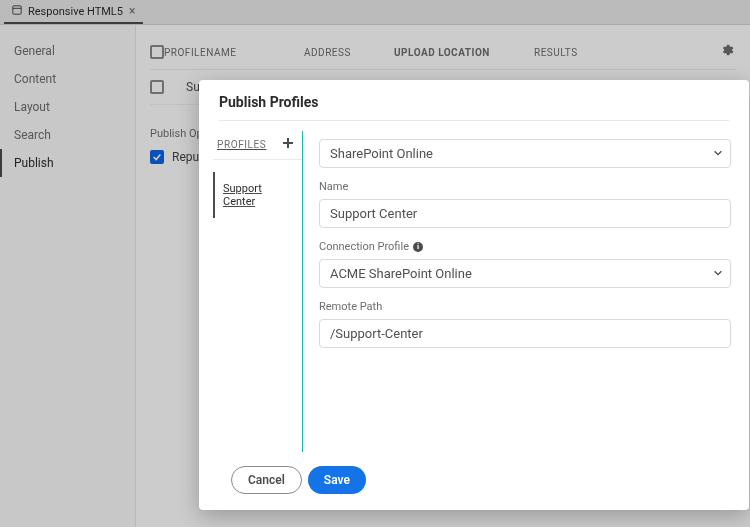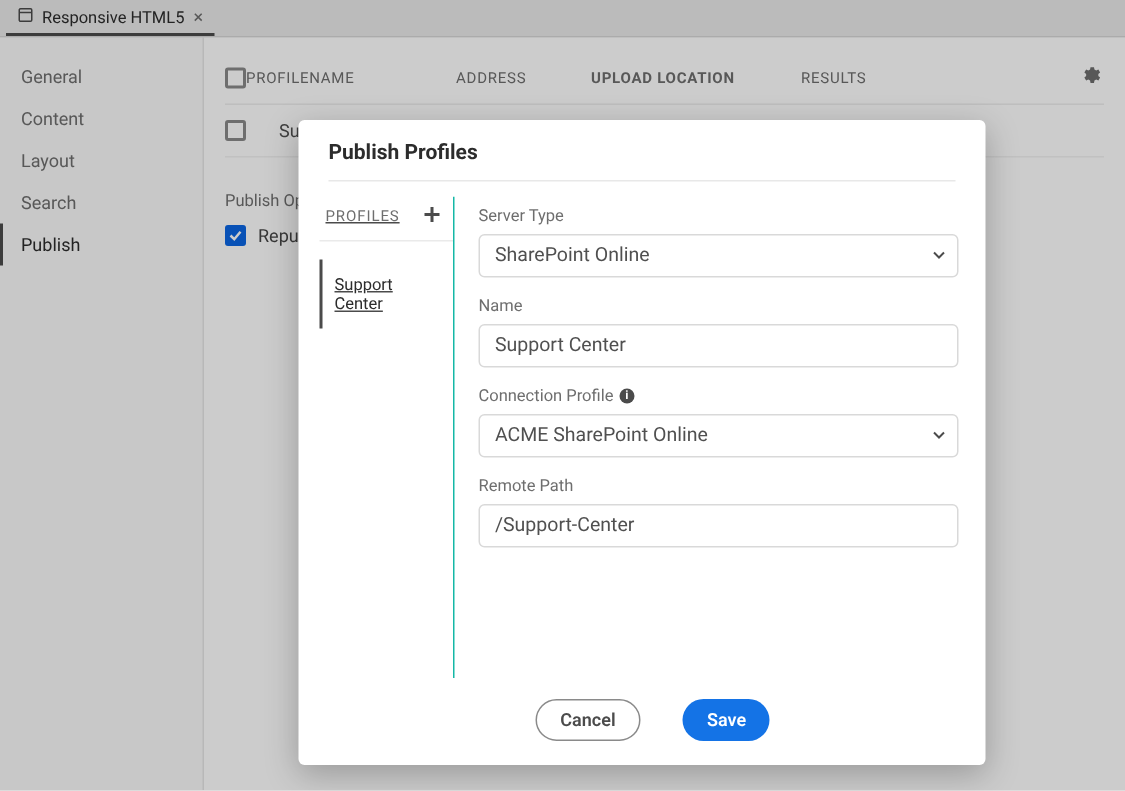--- a/index.html
+++ b/index.html
@@ -35,39 +35,39 @@
 
     .options-label { font-size: 11px; color: #707070; margin-top: 22px; margin-bottom: 10px; }
     .repub { display: flex; align-items: center; gap: 8px; font-size: 12px; color: #464646; }
     .cb-checked { width: 14px; height: 14px; background: #0a66e4; border-radius: 2px; display: flex; align-items: center; justify-content: center; }
     .cb-checked svg { stroke: #fff; }
 
     
     .overlay { position: absolute; inset: 0; background: rgba(0,0,0,0.2); }
 
     
-    .modal { position: absolute; left: 199px; top: 80px; width: 458px; height: 430px; background: #fff; border-radius: 4px; box-shadow: 0 6px 22px rgba(0,0,0,0.25); display: flex; flex-direction: column; }
+    .modal { position: absolute; left: 199px; top: 80px; width: 550px; height: 430px; background: #fff; border-radius: 4px; box-shadow: 0 6px 22px rgba(0,0,0,0.25); display: flex; flex-direction: column; }
     .modal-header { padding: 14px 20px 10px 20px; }
     .modal-title { font-size: 14px; font-weight: 700; color: #2c2c2c; border-bottom: 1px solid #e8e8e8; padding-bottom: 10px; }
     .modal-body { flex: 1; display: flex; overflow: hidden; padding: 0 0 0 14px; }
 
     .profiles-col { width: 90px; display: flex; flex-direction: column; border-right: 1px solid #14b8a6; text-decoration: underline; }
     .profiles-head { display: flex; align-items: center; justify-content: space-between; font-size: 10px; letter-spacing: 0.6px; color: #6e6e6e; padding: 6px 8px 8px 4px; border-bottom: 1px solid #eaeaea; }
     .plus svg { width: 12px; height: 12px; stroke: #4b4b4b; }
     .profile-item { padding: 10px 8px; font-size: 11px; color: #2c2c2c; border-left: 2px solid #4b4b4b; margin-top: 12px; }
 
     .form-col { flex: 1; padding: 4px 18px 0 16px; display: flex; flex-direction: column; gap: 2px; }
     .field-label { font-size: 11px; color: #6e6e6e; margin-top: 2px; display: flex; align-items: center; gap: 4px; }
     .info-dot { width: 10px; height: 10px; border-radius: 50%; background: #4b4b4b; display:inline-flex; align-items:center; justify-content:center; color:#fff; font-size:8px; font-weight:700; }
     .control { position: relative; margin: 4px 0 8px 0; }
     .control input, .control .select { width: 100%; border: 1px solid #d9d9d9; border-radius: 4px; padding: 6px 24px 6px 10px; font-size: 13px; color: #505050; background: #fff; }
     .chev { position: absolute; right: 8px; top: 50%; transform: translateY(-50%); }
     .chev svg { width: 10px; height: 10px; stroke: #4b4b4b; }
 
-    .modal-footer { display: flex; justify-content: center; gap: 28px; padding: 14px 18px 16px 32px; }
+    .modal-footer { display: flex; justify-content: flex-start; gap: 6px; padding: 14px 18px 16px 32px; }
     .btn { border-radius: 14px; font-size: 12px; font-weight: 600; padding: 6px 16px; cursor: pointer; border: none; }
     .btn-cancel { background: #fff; color: #4b4b4b; border: 1px solid #8a8a8a; }
     .btn-save { background: #1473e6; color: #fff; }
   </style>
 </head>
 <body>
 
 <div class="tabbar">
   <div class="tab">
     <svg viewBox="0 0 12 12" fill="none" stroke="#4b4b4b" stroke-width="1.2">
@@ -135,21 +135,20 @@
               <line x1="1" y1="6" x2="11" y2="6"></line>
             </svg>
         </span>
       </div>
       <div class="profile-item">
         <span>Support Center</span>
       </div>
     </div>
 
     <div class="form-col">
-      <div class="field-label">Server Type</div>
       <div class="control">
         <div class="select">SharePoint Online</div>
         <span class="chev"><svg viewBox="0 0 12 12" fill="none" stroke-width="1.6">
               <polyline points="2,4 6,8 10,4"></polyline>
             </svg></span>
       </div>
 
       <div class="field-label">Name</div>
       <div class="control">
         <input type="text" value="Support Center" style="">

